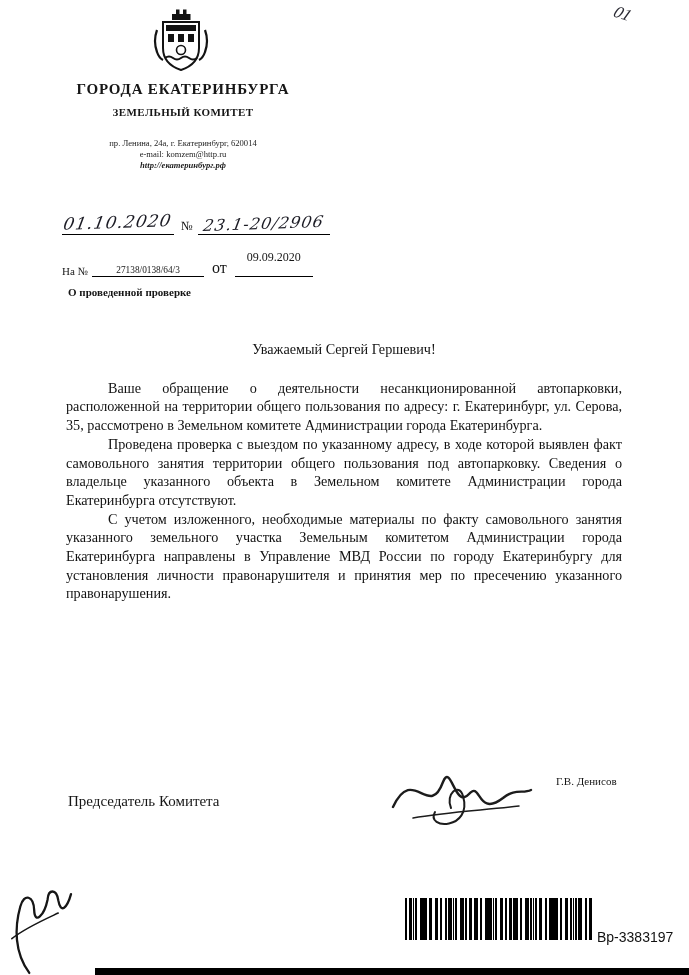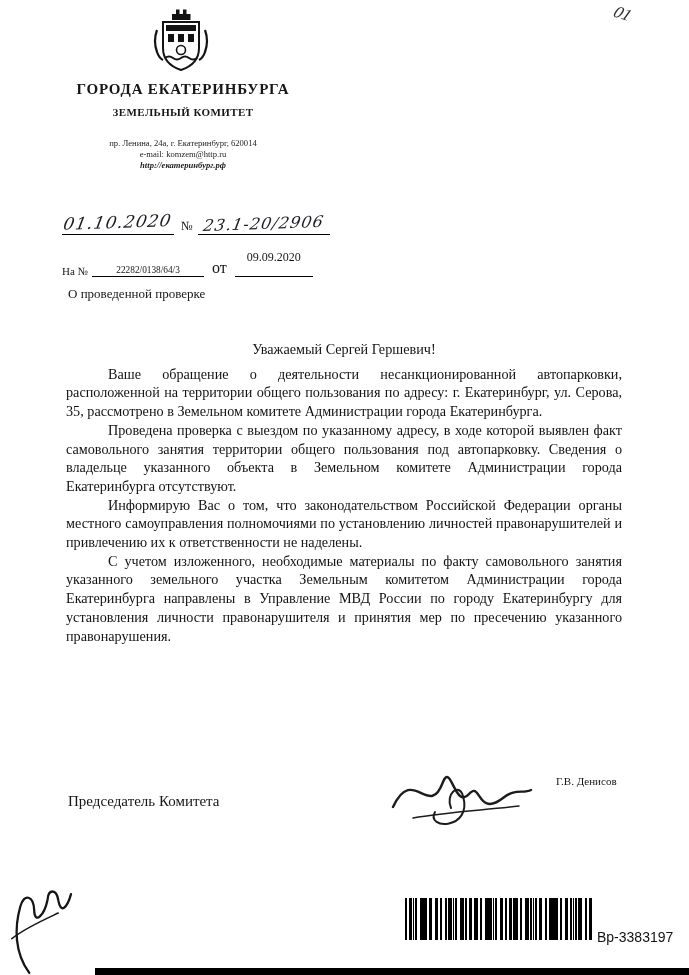--- a/index.html
+++ b/index.html
@@ -60,32 +60,32 @@
   .in-label { margin-right: 4px; font-size: 11px; }
   .in-num {
     width: 112px; border-bottom: 1px solid #000;
     text-align: center; font-size: 9.3px; padding-bottom: 1px;
   }
   .from-label { margin: 0 8px 0 8px; font-size: 16px; }
   .in-date {
     width: 78px; border-bottom: 1px solid #000;
     text-align: center; font-size: 12px; padding-bottom: 11px;
   }
-  .subject { position: absolute; left: 68px; top: 286px; font-size: 13px; }
+  .subject { position: absolute; left: 68px; top: 286px; font-size: 11px; font-weight: bold; }
   
   .addressee { position: absolute; left: 372px; top: 80px; width: 285px; font-size: 13.8px; line-height: 19px; }
   .addr-gap-s { margin-top: 18px; }
   .addr-gap-m { margin-top: 26px; }
   .addr-gap-l { margin-top: 27px; }
   
   .body-block {
     position: absolute; left: 66px; top: 340px; width: 556px;
     font-size: 14.2px; line-height: 18.7px; text-align: justify; color: #121212;
   }
-  .salutation { text-align: center; margin-bottom: 6px; }
+  .salutation { text-align: center; margin-bottom: 20px; }
   .body-block p { margin: 0; text-indent: 42px; }
   
   .sig-position { position: absolute; left: 68px; top: 793px; font-size: 15px; }
   .sig-name { position: absolute; left: 556px; top: 751px; font-size: 11px; margin-top: 24px; }
   .sig-image { position: absolute; left: 385px; top: 752px; }
   
   .initials { position: absolute; left: 2px; top: 878px; transform: rotate(-18deg); }
   .barcode {
     position: absolute; left: 405px; top: 898px; width: 187px; height: 42px;
     background:
@@ -132,33 +132,32 @@
   </div>
 
   <div class="ref-row1">
     <span class="hw-date"><span class="hw">01.10.2020</span></span>
     <span class="no-sign">№</span>
     <span class="hw-num"><span class="hw">23.1-20/2906</span></span>
   </div>
 
   <div class="ref-row2">
     <span class="in-label">На №</span>
-    <span class="in-num">22282/0138/64/3</span>
+    <span class="in-num">27138/0138/64/3</span>
     <span class="from-label">от</span>
     <span class="in-date">09.09.2020</span>
   </div>
 
   <div class="subject">О проведенной проверке</div>
 
 
   <div class="body-block">
     <div class="salutation">Уважаемый Сергей Гершевич!</div>
     <p>Ваше обращение о деятельности несанкционированной автопарковки, расположенной на территории общего пользования по адресу: г. Екатеринбург, ул. Серова, 35, рассмотрено в Земельном комитете Администрации города Екатеринбурга.</p>
     <p>Проведена проверка с выездом по указанному адресу, в ходе которой выявлен факт самовольного занятия территории общего пользования под автопарковку. Сведения о владельце указанного объекта в Земельном комитете Администрации города Екатеринбурга отсутствуют.</p>
-    <p>Информирую Вас о том, что законодательством Российской Федерации органы местного самоуправления полномочиями по установлению личностей правонарушителей и привлечению их к ответственности не наделены.</p>
     <p>С учетом изложенного, необходимые материалы по факту самовольного занятия указанного земельного участка Земельным комитетом Администрации города Екатеринбурга направлены в Управление МВД России по городу Екатеринбургу для установления личности правонарушителя и принятия мер по пресечению указанного правонарушения.</p>
   </div>
 
   <div class="sig-position">Председатель Комитета</div>
   <div class="sig-image">
     <svg viewBox="0 0 150 80" width="150" height="80" aria-hidden="true">
       <path d="M8 55 C 28 12, 44 68, 58 30 C 66 10, 70 58, 84 42 C 96 28, 92 66, 118 46 C 130 36, 138 42, 146 38" fill="none" stroke="#1c1c1c" stroke-width="2.4" stroke-linecap="round"></path>
       <path d="M50 60 C 40 78, 88 78, 78 44 C 74 30, 60 42, 66 56" fill="none" stroke="#1c1c1c" stroke-width="2" stroke-linecap="round"></path>
       <path d="M28 66 C 60 60, 102 58, 134 54" fill="none" stroke="#1c1c1c" stroke-width="1.5" stroke-linecap="round"></path>
     </svg>

